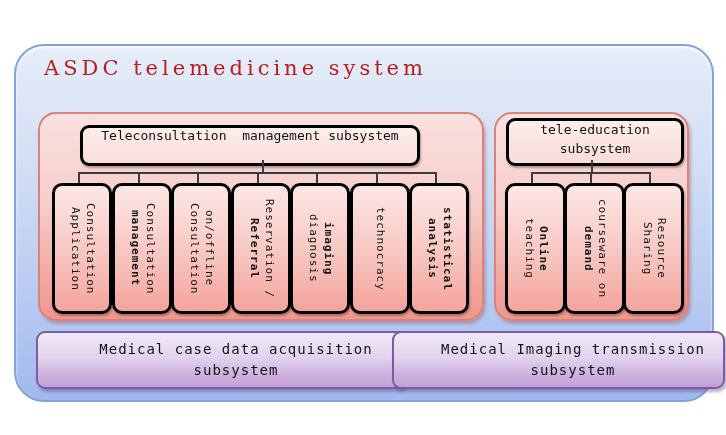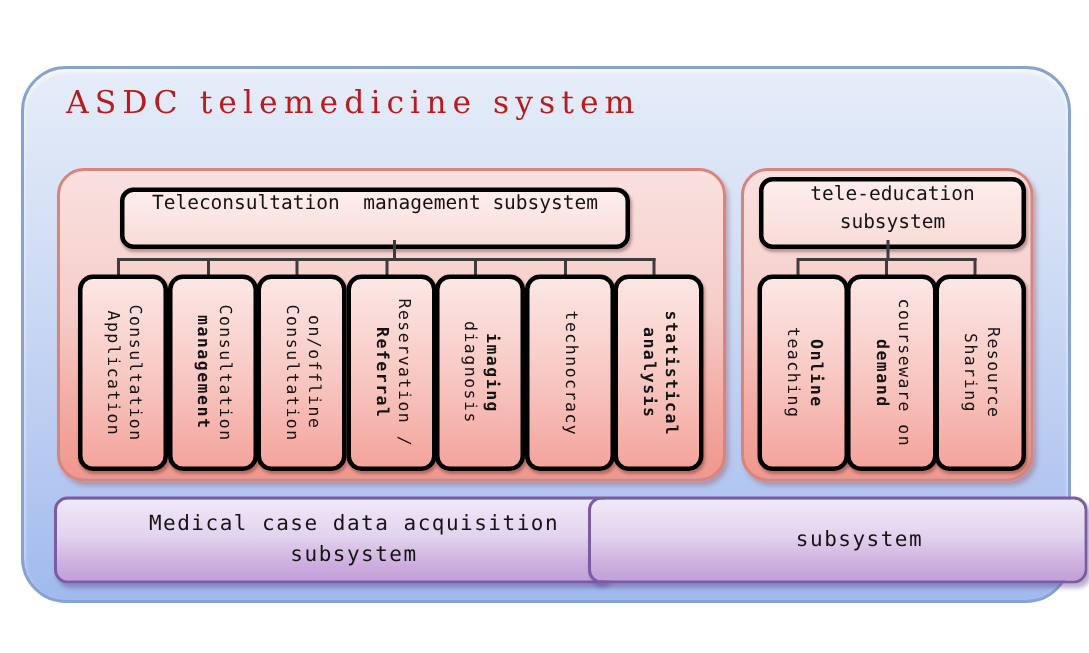--- a/index.html
+++ b/index.html
@@ -147,16 +147,17 @@
         <span>Resource</span>
         <span>Sharing</span>
       </div>
   </div>
 
   <div class="purple left">
     <span>Medical case data acquisition</span>
     <span>subsystem</span>
   </div>
   <div class="purple right">
+    <span>Medical Imaging transmission</span>
     <span>subsystem</span>
   </div>
 
 </div>
 
 </body></html>

